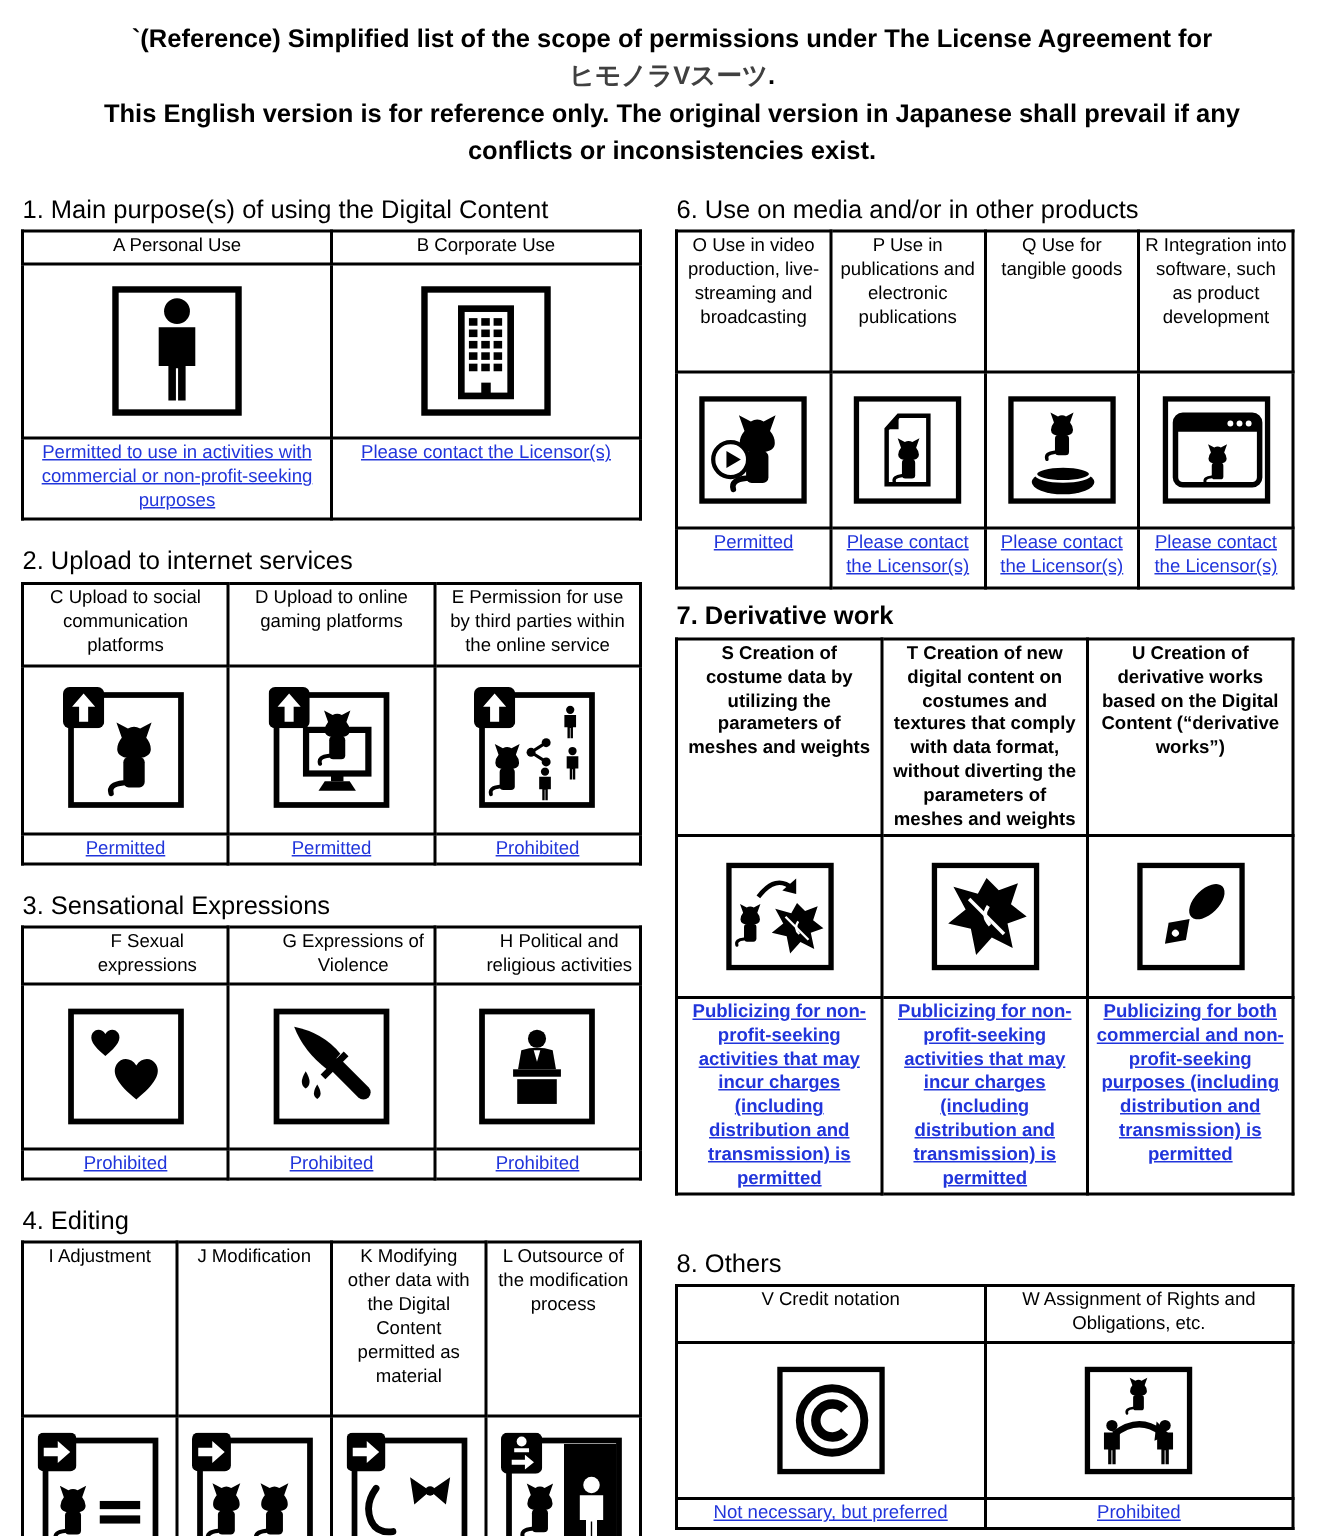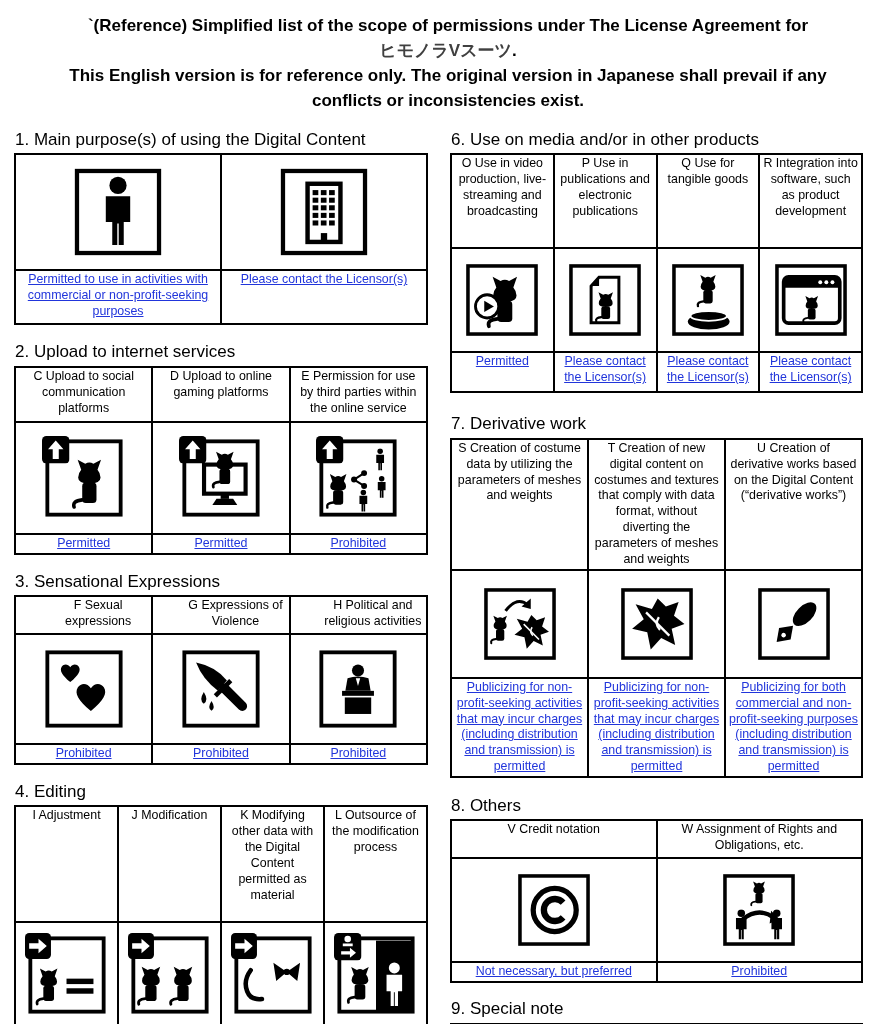--- a/index.html
+++ b/index.html
@@ -23,21 +23,21 @@
   .col-right .icon-svg{width:78px;height:78px;}
   #t1 .icon-svg{width:94px;height:94px;}
   #t1 tr.hdr td{height:18px;} #t1 tr.icons td{height:104px;} #t1 tr.status-r td{height:50px;}
   #t2 tr.hdr td{height:51px;} #t2 tr.icons td{height:100px;}
   #t3 tr.hdr td{height:34px;padding-left:32px;} #t3 tr.icons td{height:98px;}
   #t4 tr.hdr td{height:112px;} #t4 tr.icons td{height:94px;}
   #t6 tr.hdr td{height:90px;} #t6 tr.icons td{height:92px;} #t6 tr.status-r td{height:36px;}
   #t7 tr.hdr td{height:122px;} #t7 tr.icons td{height:96px;}
   #t8 tr.hdr td{height:34px;} #t8 tr.icons td{height:92px;}
   #t9 tr.hdr td{height:18px;}
-  .s6{margin-bottom:21px;} .s7{margin-bottom:18px;} .s8{margin-bottom:16px;}
+  .s6{margin-bottom:8px;} .s7{margin-bottom:36px;font-weight:bold;} .s8{margin-bottom:16px;}
 </style>
 </head>
 <body>
 
 <svg width="0" height="0" style="position:absolute" aria-hidden="true">
   <defs>
     <symbol id="sy-person" viewBox="0 0 50 100">
       <circle cx="25" cy="13" r="12" fill="currentColor"></circle>
       <path d="M8 28 h34 v36 h-9 v32 h-7 v-30 h-2 v30 h-7 v-32 h-9 z" fill="currentColor"></path>
     </symbol>
@@ -194,20 +194,24 @@
     <div><span class="jp-blue">ヒモノラVスーツ</span><span>.</span></div>
     <div>This English version is for reference only. The original version in Japanese shall prevail if any conflicts or inconsistencies exist.</div>
   </div>
 
   <div class="col col-left">
 
     <div class="section">
       <div class="section-title">1. Main purpose(s) of using the Digital Content</div>
       <table id="t1">
         <tbody>
+            <tr class="hdr">
+          <td>A Personal Use</td>
+          <td>B  Corporate Use</td>
+        </tr>
         <tr class="icons">
           <td>
             <svg class="icon-svg" viewBox="0 0 110 110">
               <use href="#sy-frame" width="110" height="110"></use>
               <use href="#sy-person" x="34" y="13" width="42" height="84"></use>
             </svg>
           </td>
           <td>
             <svg class="icon-svg" viewBox="0 0 110 110">
               <use href="#sy-frame" width="110" height="110"></use>

